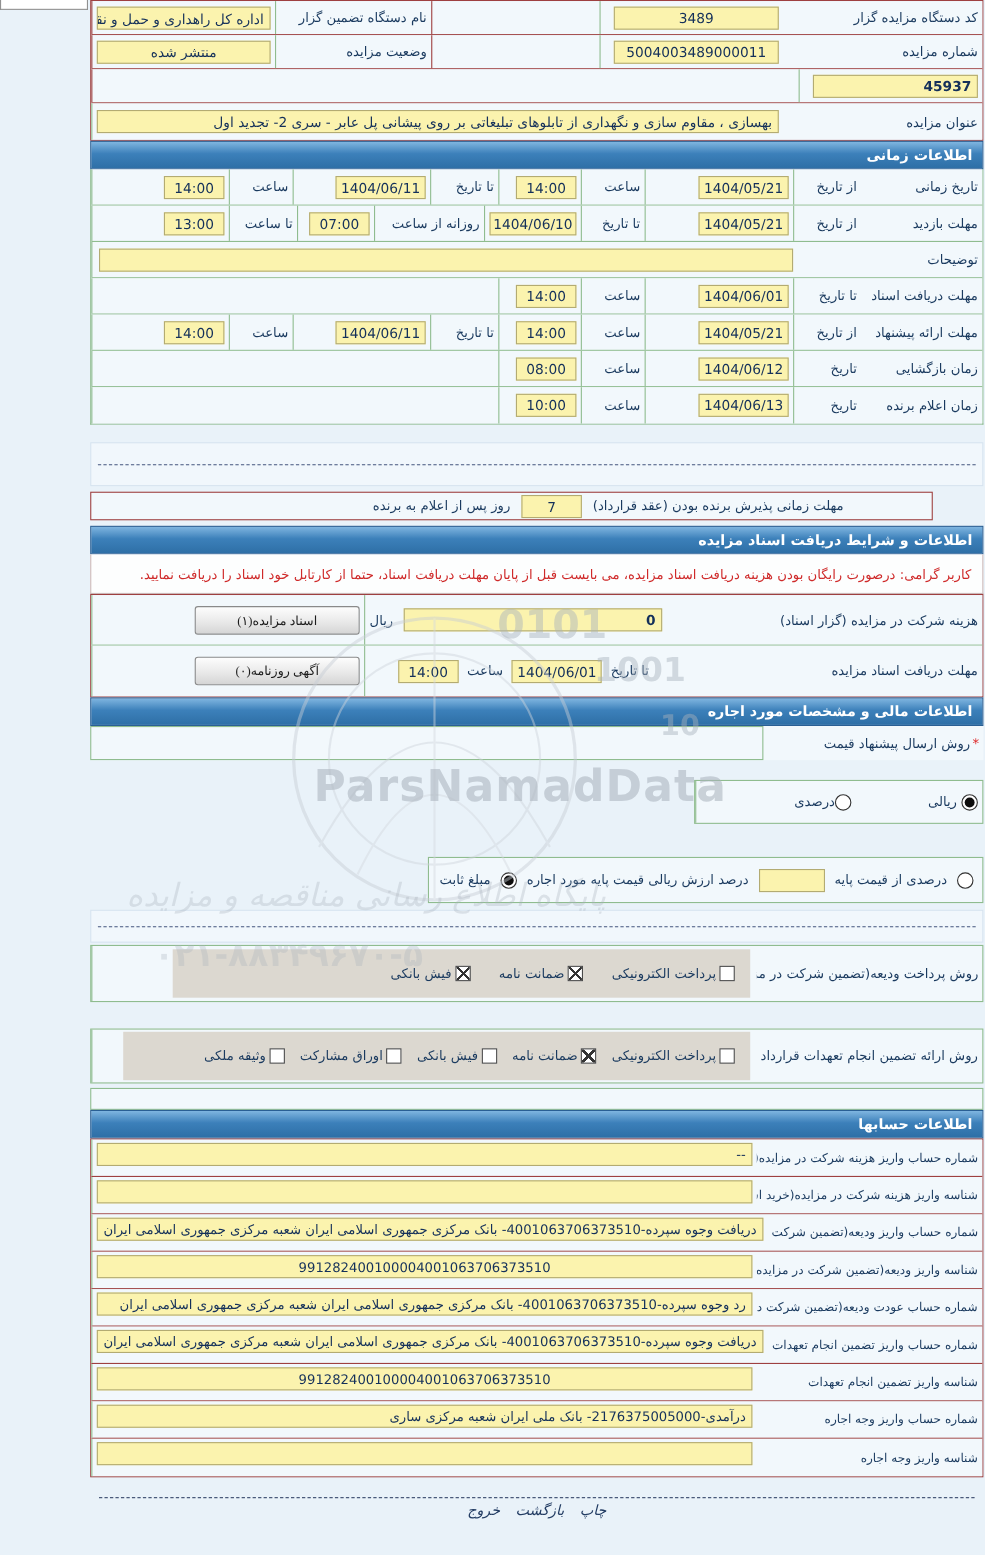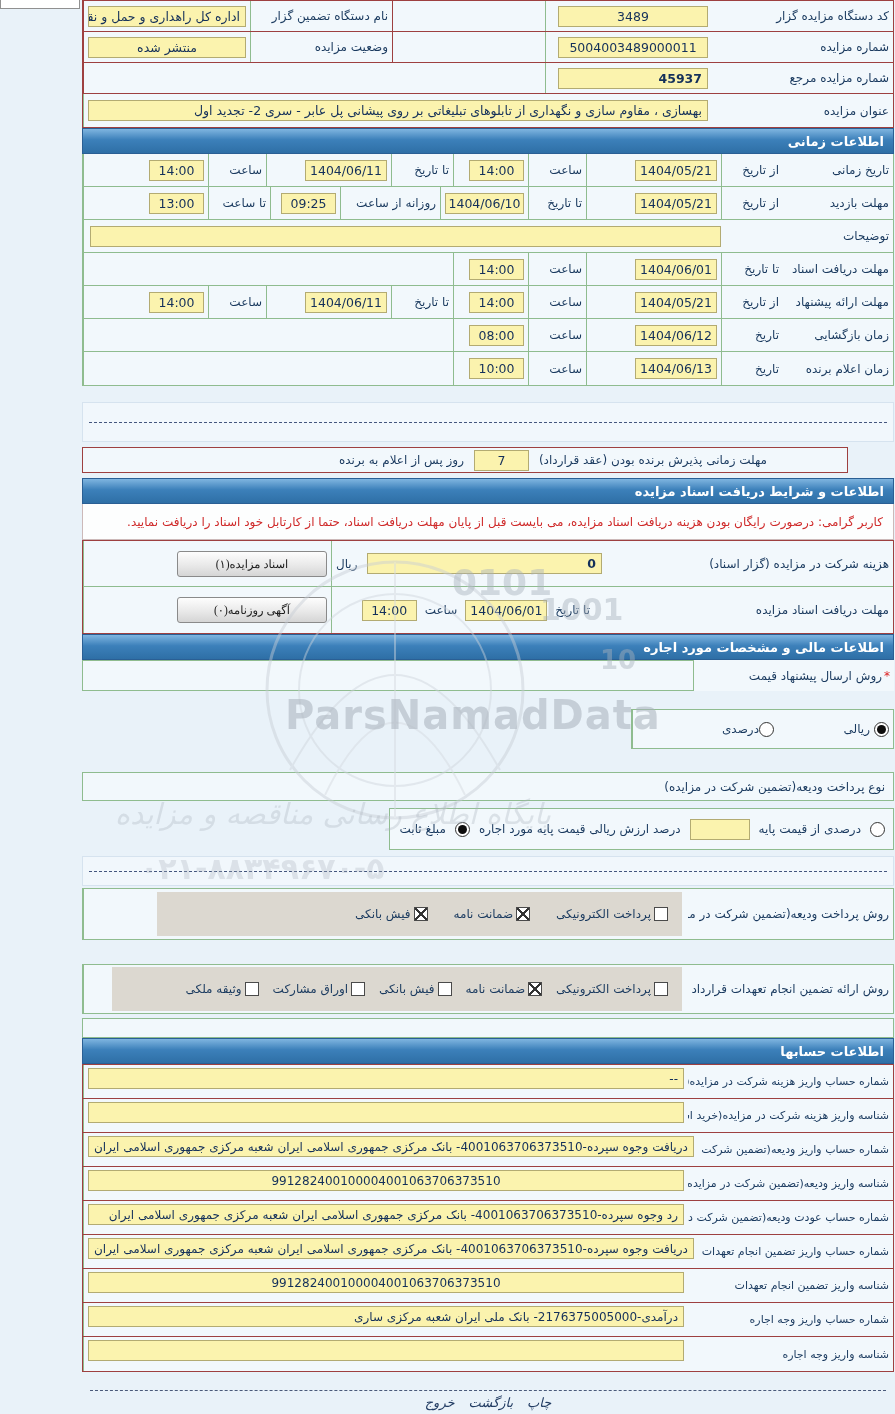--- a/index.html
+++ b/index.html
@@ -116,21 +116,21 @@
   .footer-links{display:flex;justify-content:center;gap:14px;font-style:italic;font-size:13px;color:#223c63;}
   .footer-links span{cursor:pointer;}
 
   
   .wm{position:absolute;inset:0;z-index:30;pointer-events:none;}
   .wm *{position:absolute;color:#a9b2bc;}
   .wm .brand{left:285px;top:692px;font-size:40px;font-weight:bold;letter-spacing:1px;direction:ltr;opacity:.55;}
   .wm .fa1{right:25px;top:757px;font-size:29px;font-style:italic;opacity:.32;}
   .wm .fa2{left:115px;top:797px;font-size:29px;font-style:italic;opacity:.32;}
   .wm .phone{left:140px;top:833px;font-size:30px;font-weight:bold;opacity:.30;margin-top:18px;}
-  .wm .d1{left:452px;top:562px;font-size:36px;font-weight:bold;direction:ltr;opacity:.45;}
+  .wm .d1{left:452px;top:548px;font-size:36px;font-weight:bold;direction:ltr;opacity:.45;}
   .wm .d2{left:540px;top:592px;font-size:30px;font-weight:bold;direction:ltr;opacity:.45;}
   .wm .d3{left:600px;top:645px;font-size:26px;font-weight:bold;direction:ltr;opacity:.45;}
   .wm svg{left:230px;top:540px;opacity:.45;}
 </style>
 </head>
 <body>
 
 <div class="corner-box"></div>
 
 <div class="wrap">
@@ -152,21 +152,20 @@
       <div class="tc w167 center bl">
         <span class="ybox w150 center ltr">5004003489000011</span>
       </div>
       <div class="tc flex1 blm"></div>
       <div class="tc w142 lblc bl">وضعیت مزایده</div>
       <div class="tc w167 blm">
         <span class="ybox fill center">منتشر شده</span>
       </div>
     </div>
     <div class="row">
-      <div class="tc w181 lblc">شماره مزایده مرجع</div>
       <div class="tc w167 center bl">
         <span class="ybox w150 end ltr">45937</span>
       </div>
       <div class="tc flex1 blm"></div>
     </div>
     <div class="row">
       <div class="tc w181 lblc">عنوان مزایده</div>
       <div class="tc flex1 bl">
         <span class="ybox fill">بهسازی ، مقاوم سازی و نگهداری از تابلوهای تبلیغاتی بر روی پیشانی پل عابر - سری 2- تجدید اول</span>
       </div>
@@ -201,21 +200,21 @@
       <div class="tc w62 lblc bl">از تاریخ</div>
       <div class="tc w135 center bl">
           <span class="ybox w95 center ltr">1404/05/21</span>
         </div>
       <div class="tc w58 lblc bl">تا تاریخ</div>
       <div class="tc w88 center bl">
           <span class="ybox w95 center ltr">1404/06/10</span>
         </div>
       <div class="tc w100 lblc bl">روزانه از ساعت</div>
       <div class="tc w70 center bl">
-          <span class="ybox w55 center ltr">09:25</span>
+          <span class="ybox w55 center ltr">07:00</span>
         </div>
       <div class="tc w62 lblc bl">تا ساعت</div>
       <div class="tc flex1 center bl">
           <span class="ybox w55 center ltr">13:00</span>
         </div>
     </div>
 
     <div class="row">
       <div class="tc w110 lblc">توضیحات</div>
       <div class="tc flex1 bl" style="padding-left:6px;padding-right:62px;">
@@ -345,23 +344,20 @@
       </div>
       <div class="tc flex1 center bl" style="gap:0">
         <span class="rd"></span>
         <span class="lblc">درصدی</span>
       </div>
     </div>
   </div>
 
   <div style="height:23px"></div>
 
-  <div class="f-row greenstrip" style="height:29px;display:flex;align-items:center;padding-right:8px;">
-    <span class="lblc">نوع پرداخت ودیعه(تضمین شرکت در مزایده)</span>
-  </div>
 
   <div style="height:7px"></div>
 
   <div style="display:flex">
     <div class="base-box">
       <span class="rd"></span>
       <span class="lblc">درصدی از قیمت پایه</span>
       <span class="ybox w60 center ltr"></span>
       <span class="lblc">درصد ارزش ریالی قیمت پایه مورد اجاره</span>
       <span class="rd checked"></span>

